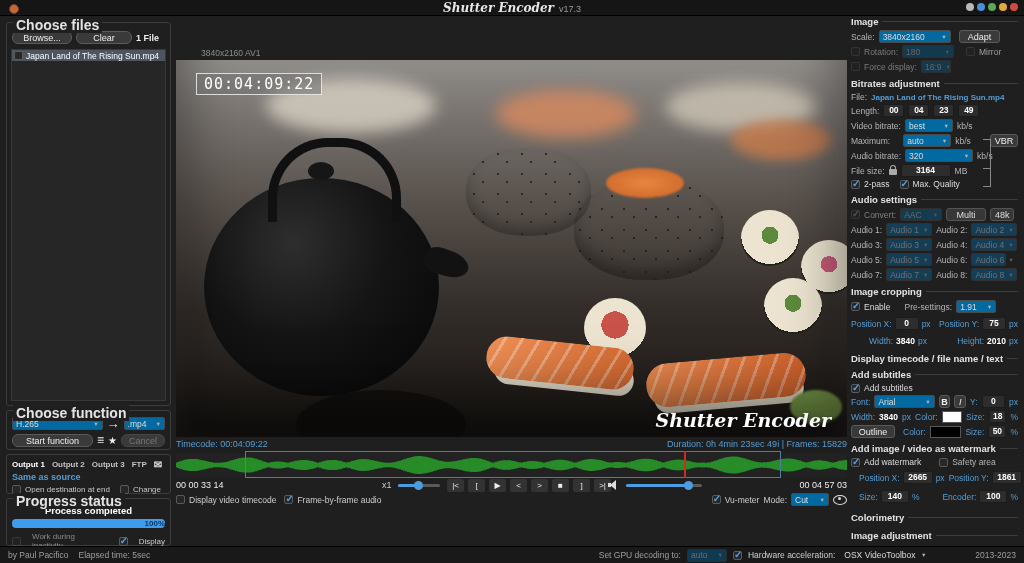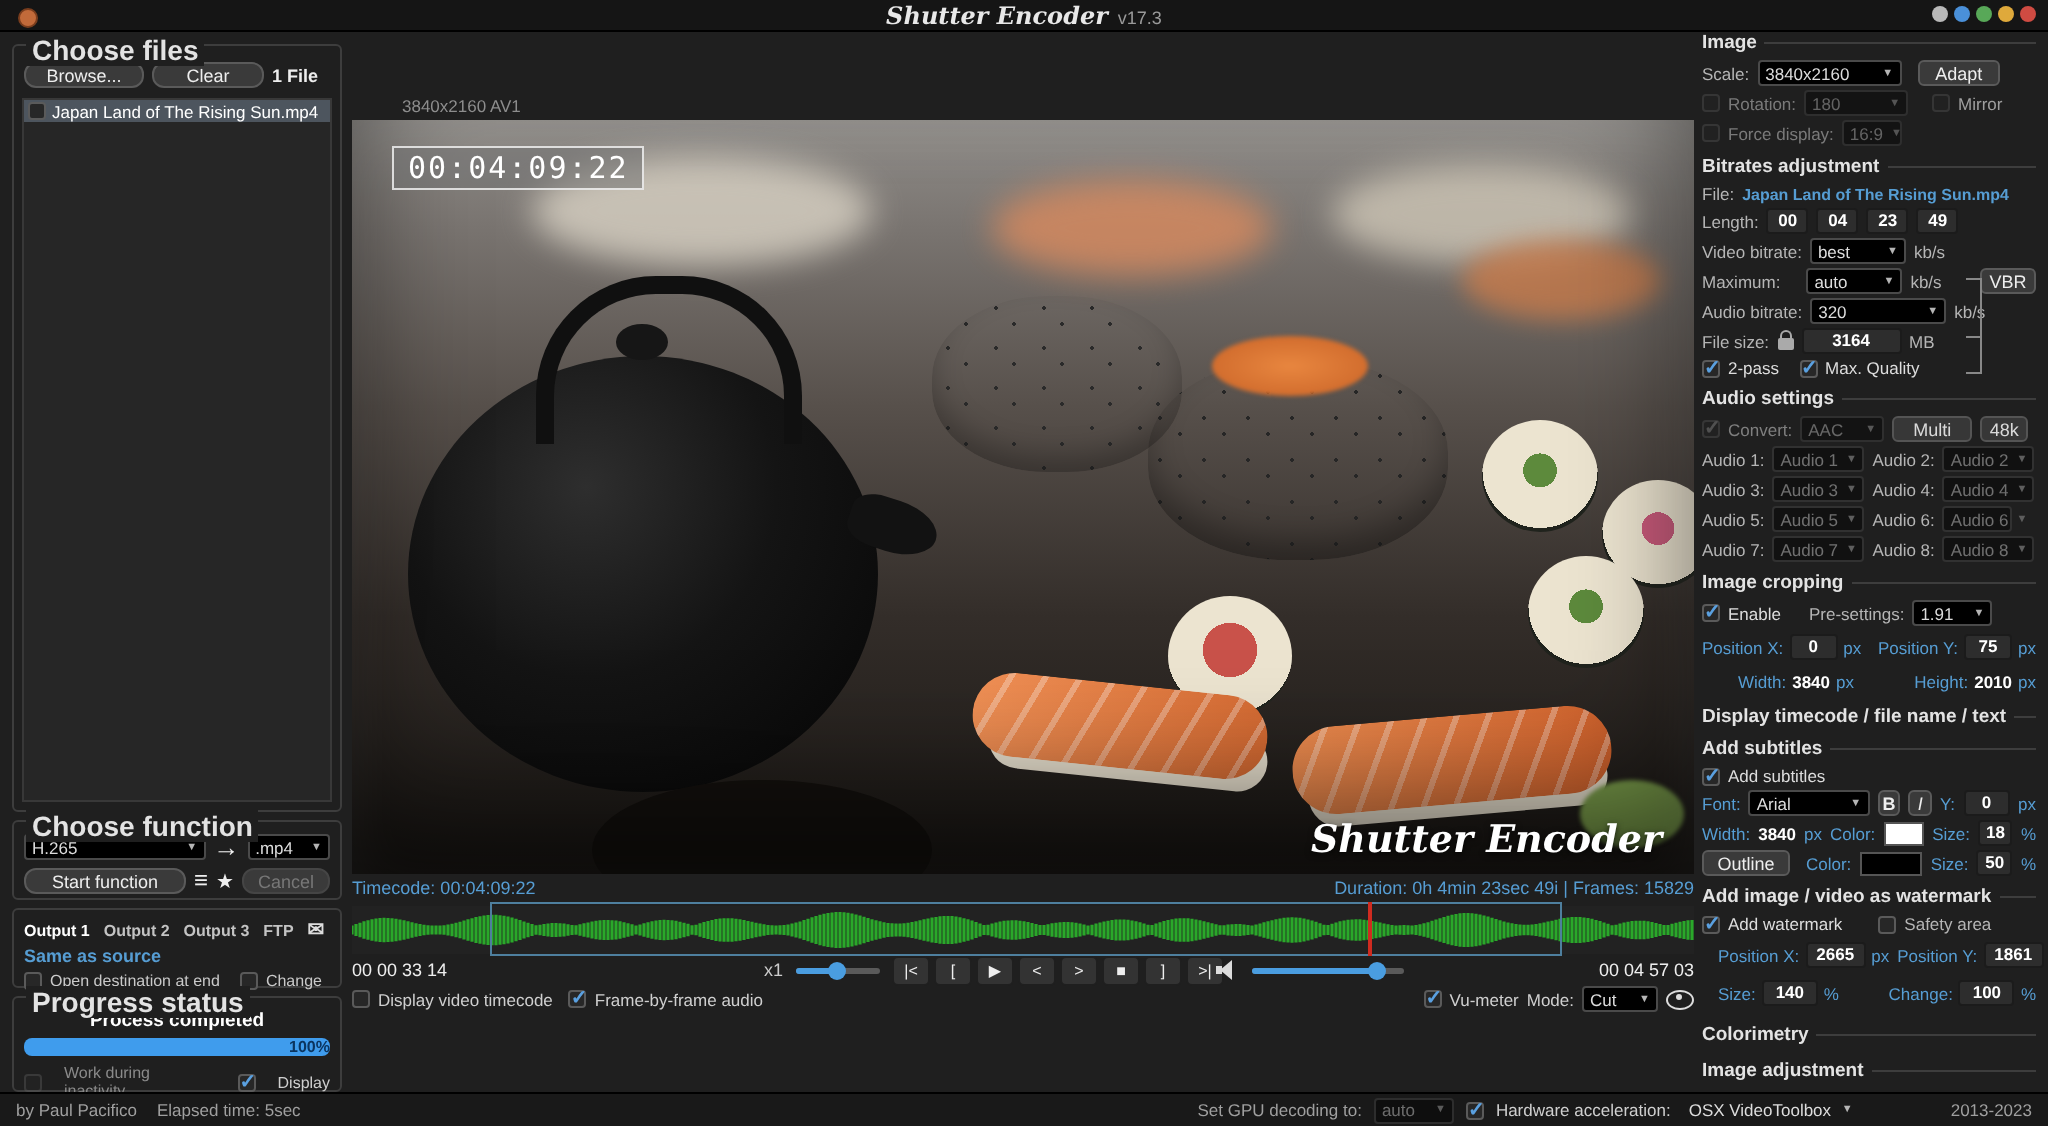--- a/index.html
+++ b/index.html
@@ -15,21 +15,21 @@
   .tb-icons{position:absolute;right:6px;top:3px;display:flex;gap:3px;}
   .tbi{width:8px;height:8px;border-radius:50%;display:inline-block;}
   
   .grp{position:absolute;border:1px solid #3d3d3d;border-radius:3px;}
   .legend{position:absolute;top:-6px;left:6px;background:#1f1f1f;padding:0 3px;font-size:14px;font-weight:bold;color:#e3e3e3;white-space:nowrap;}
   .row{display:flex;align-items:center;gap:4px;}
   .btn{background:#3a3a3a;border:1px solid #5a5a5a;border-radius:6px;color:#eee;font-size:9px;height:13px;
        display:inline-flex;align-items:center;justify-content:center;padding:0 8px;box-sizing:border-box;white-space:nowrap;}
   .btn.sq{border-radius:3px;}
   .btn.dis{color:#777;border-color:#454545;}
-  .dd{display:inline-flex;align-items:center;justify-content:space-between;background:#000000;border:1px solid #4a4a4a;
+  .dd{display:inline-flex;align-items:center;justify-content:space-between;background:#0369a1;border:1px solid #4a4a4a;
       border-radius:2px;padding:0 3px;height:13px;color:#ddd;font-size:8.5px;box-sizing:border-box;white-space:nowrap;}
   .dd::after{content:"▼";font-size:5.5px;color:#b5b5b5;margin-left:4px;}
   .dd.dis{opacity:.42;}
   .cb{width:9px;height:9px;display:inline-block;background:#272727;border:1px solid #5a5a5a;border-radius:2px;
       position:relative;flex:none;box-sizing:border-box;}
   .cb.on::after{content:"✓";color:#5aa0e0;font-size:10px;font-weight:bold;position:absolute;left:0;top:-3px;}
   .cb.dis{opacity:.45;}
   .cb.dis.on::after{color:#9a9a9a;}
   .val{background:#2d2d2d;border:1px solid #1b1b1b;border-radius:2px;padding:0 3px;color:#fff;font-weight:bold;
        font-size:8.5px;height:11px;line-height:11px;display:inline-block;box-sizing:content-box;text-align:center;white-space:nowrap;}
@@ -443,21 +443,21 @@
 
       </span>
     </div>
     <div class="row" style="justify-content:space-between">
       <span class="row" style="gap:3px;margin-left:8px">
         <span class="lblb">Size:</span>
         <span class="val" style="width:20px">140</span>
         <span class="lblb">%</span>
       </span>
       <span class="row" style="gap:3px">
-        <span class="lblb">Change:</span>
+        <span class="lblb">Encoder:</span>
         <span class="val" style="width:20px">100</span>
         <span class="lblb">%</span>
       </span>
     </div>
 
     <div class="sech" style="margin-top:7px">Colorimetry</div>
     <div class="sech" style="margin-top:7px">Image adjustment</div>
     <div class="sech" style="margin-top:7px">Corrections</div>
 
   </div>

